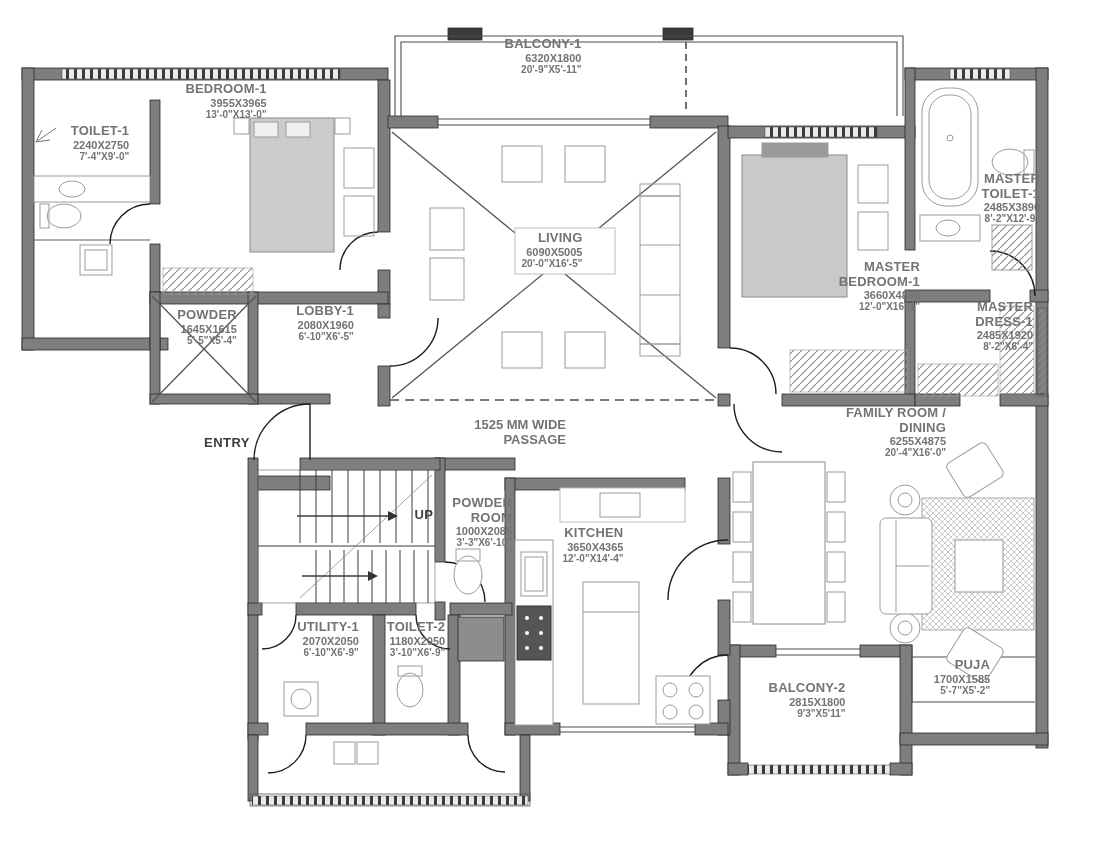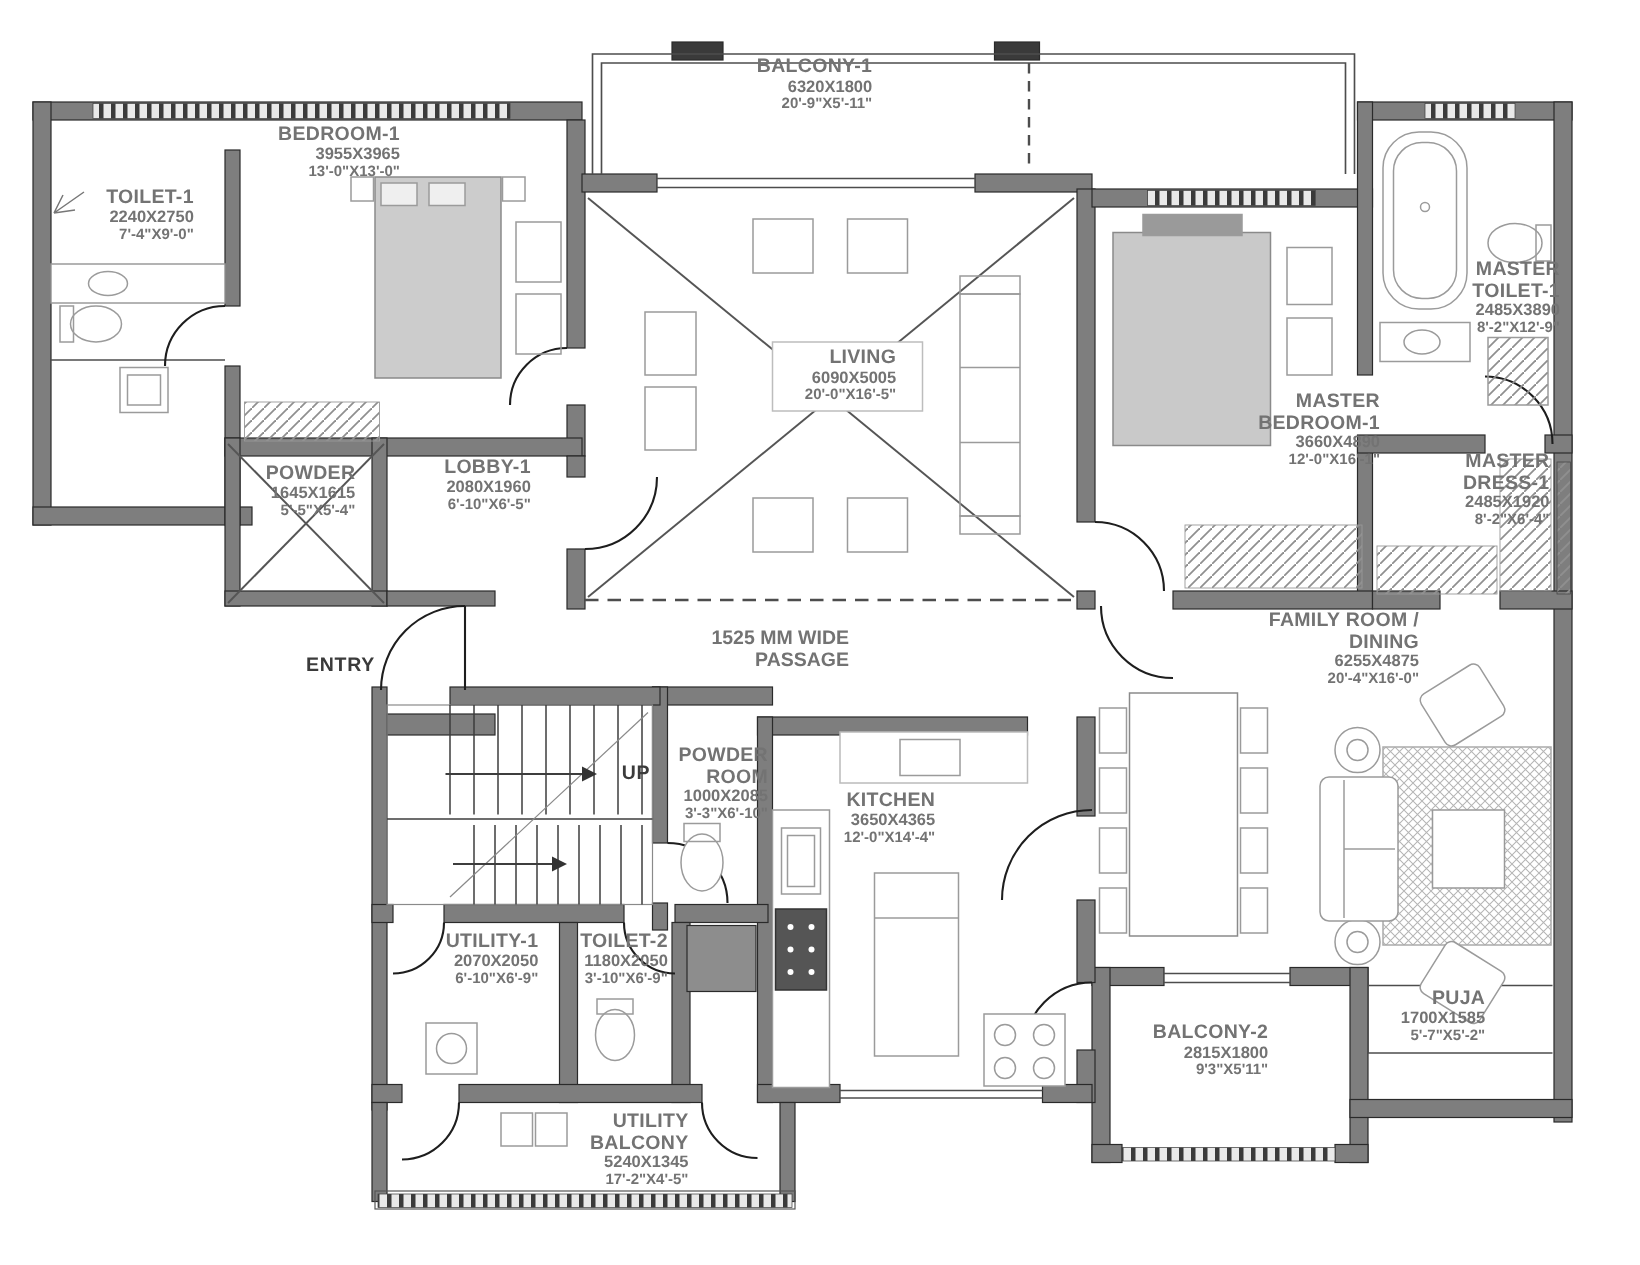--- a/index.html
+++ b/index.html
@@ -344,21 +344,21 @@
     <div class="rl-mm">3955X3965</div>
     <div class="rl-ft">13'-0"X13'-0"</div>
   </div>
 
   <div class="room-label" style="left:100px;top:124px">
     <div class="rl-name">TOILET-1</div>
     <div class="rl-mm">2240X2750</div>
     <div class="rl-ft">7'-4"X9'-0"</div>
   </div>
 
-  <div class="room-label" style="left:567px;top:231px">
+  <div class="room-label" style="left:552px;top:231px">
     <div class="rl-name">LIVING</div>
     <div class="rl-mm">6090X5005</div>
     <div class="rl-ft">20'-0"X16'-5"</div>
   </div>
 
   <div class="room-label wrap" style="left:997px;top:172px;width:86px">
     <div class="rl-name">MASTER TOILET-1</div>
     <div class="rl-mm">2485X3890</div>
     <div class="rl-ft">8'-2"X12'-9"</div>
   </div>
@@ -410,25 +410,20 @@
     <div class="rl-mm">2070X2050</div>
     <div class="rl-ft">6'-10"X6'-9"</div>
   </div>
 
   <div class="room-label" style="left:416px;top:620px">
     <div class="rl-name">TOILET-2</div>
     <div class="rl-mm">1180X2050</div>
     <div class="rl-ft">3'-10"X6'-9"</div>
   </div>
 
-  <div class="room-label wrap" style="left:414px;top:740px;width:90px">
-    <div class="rl-name">UTILITY BALCONY</div>
-    <div class="rl-mm">5240X1345</div>
-    <div class="rl-ft">17'-2"X4'-5"</div>
-  </div>
 
   <div class="room-label" style="left:807px;top:681px">
     <div class="rl-name">BALCONY-2</div>
     <div class="rl-mm">2815X1800</div>
     <div class="rl-ft">9'3"X5'11"</div>
   </div>
 
   <div class="room-label" style="left:962px;top:658px">
     <div class="rl-name">PUJA</div>
     <div class="rl-mm">1700X1585</div>

